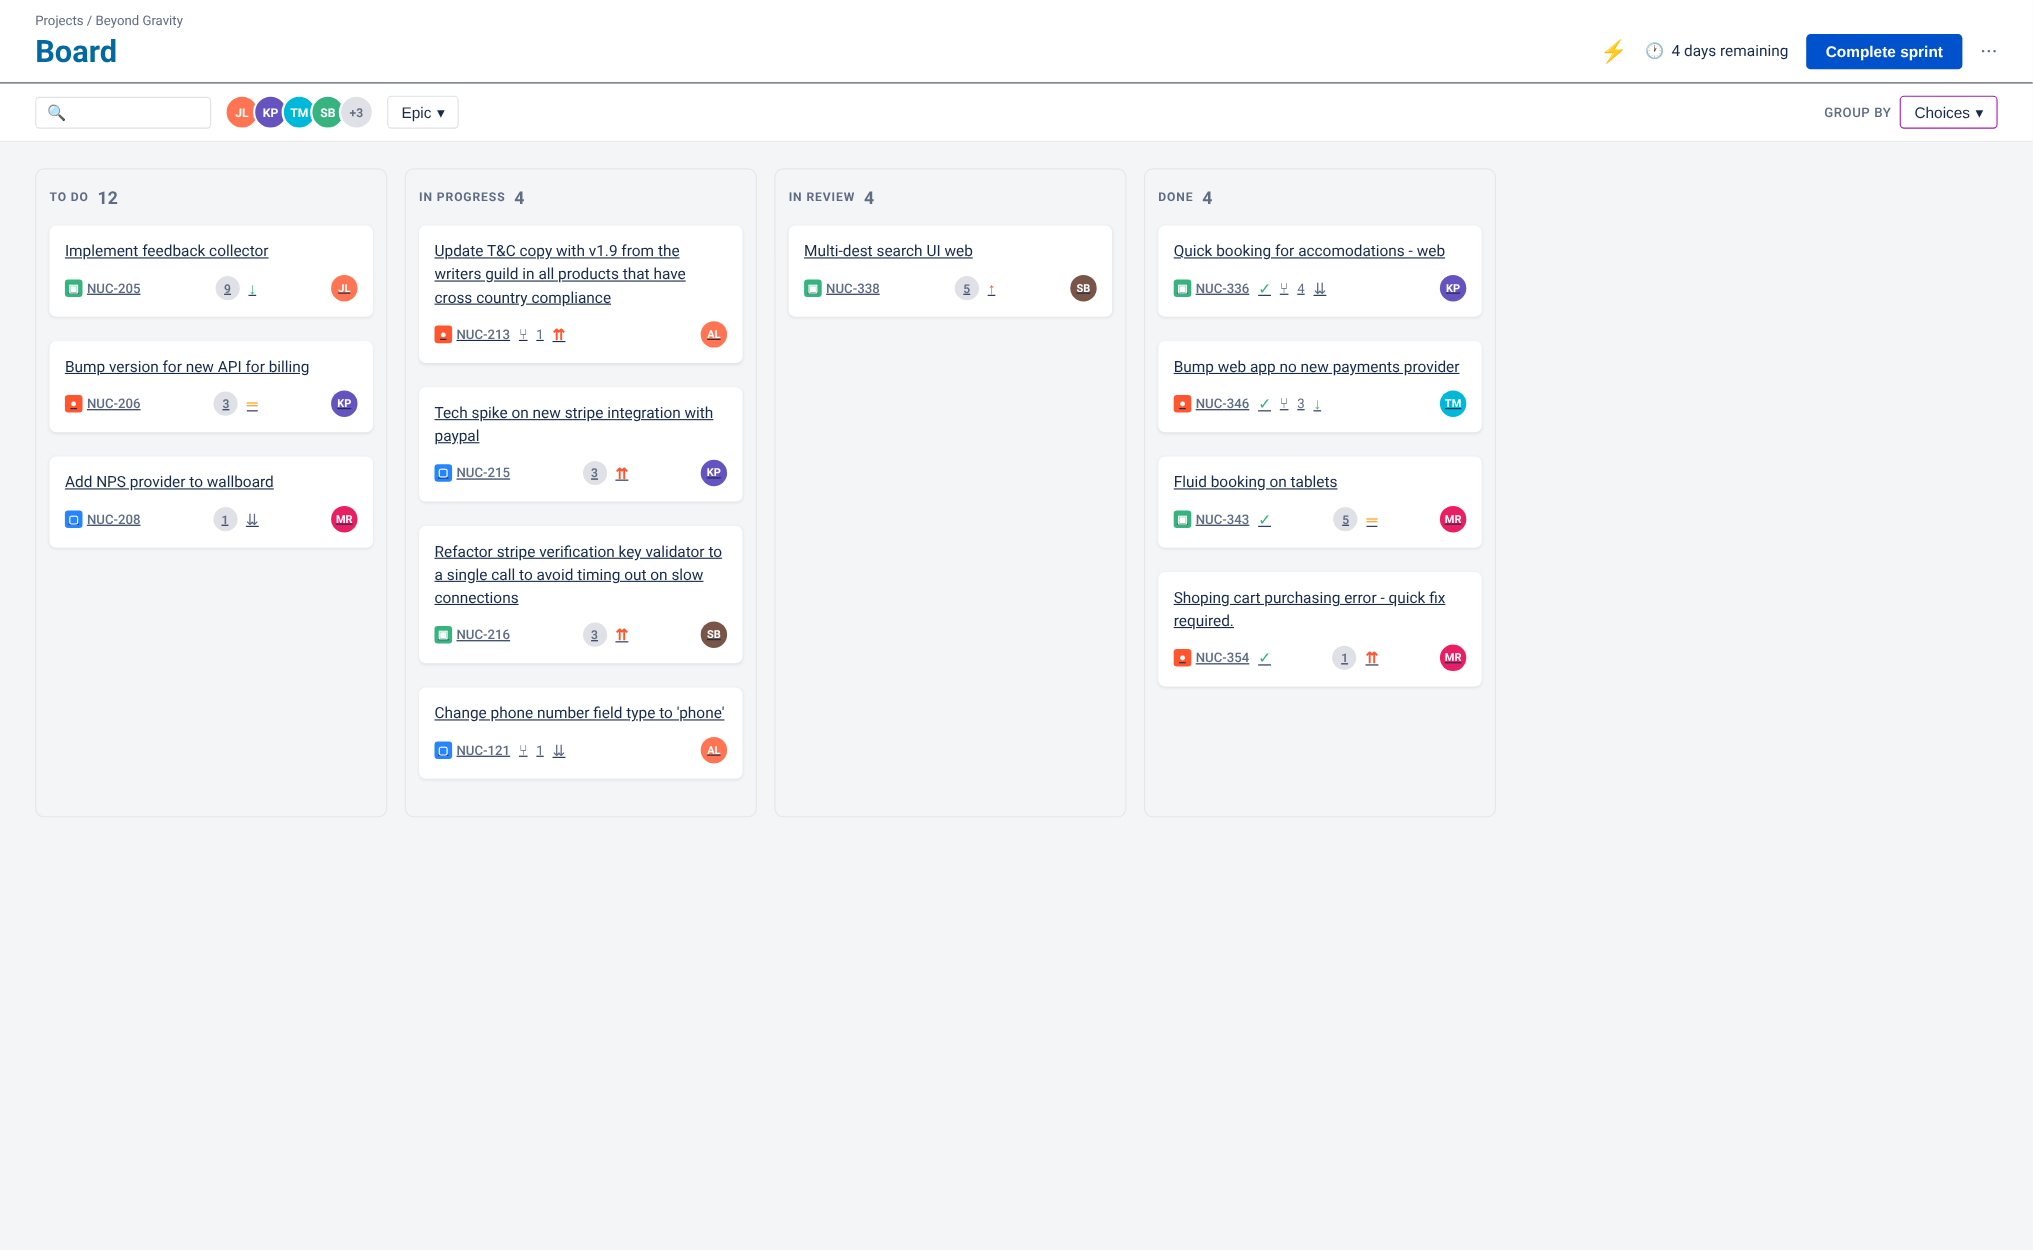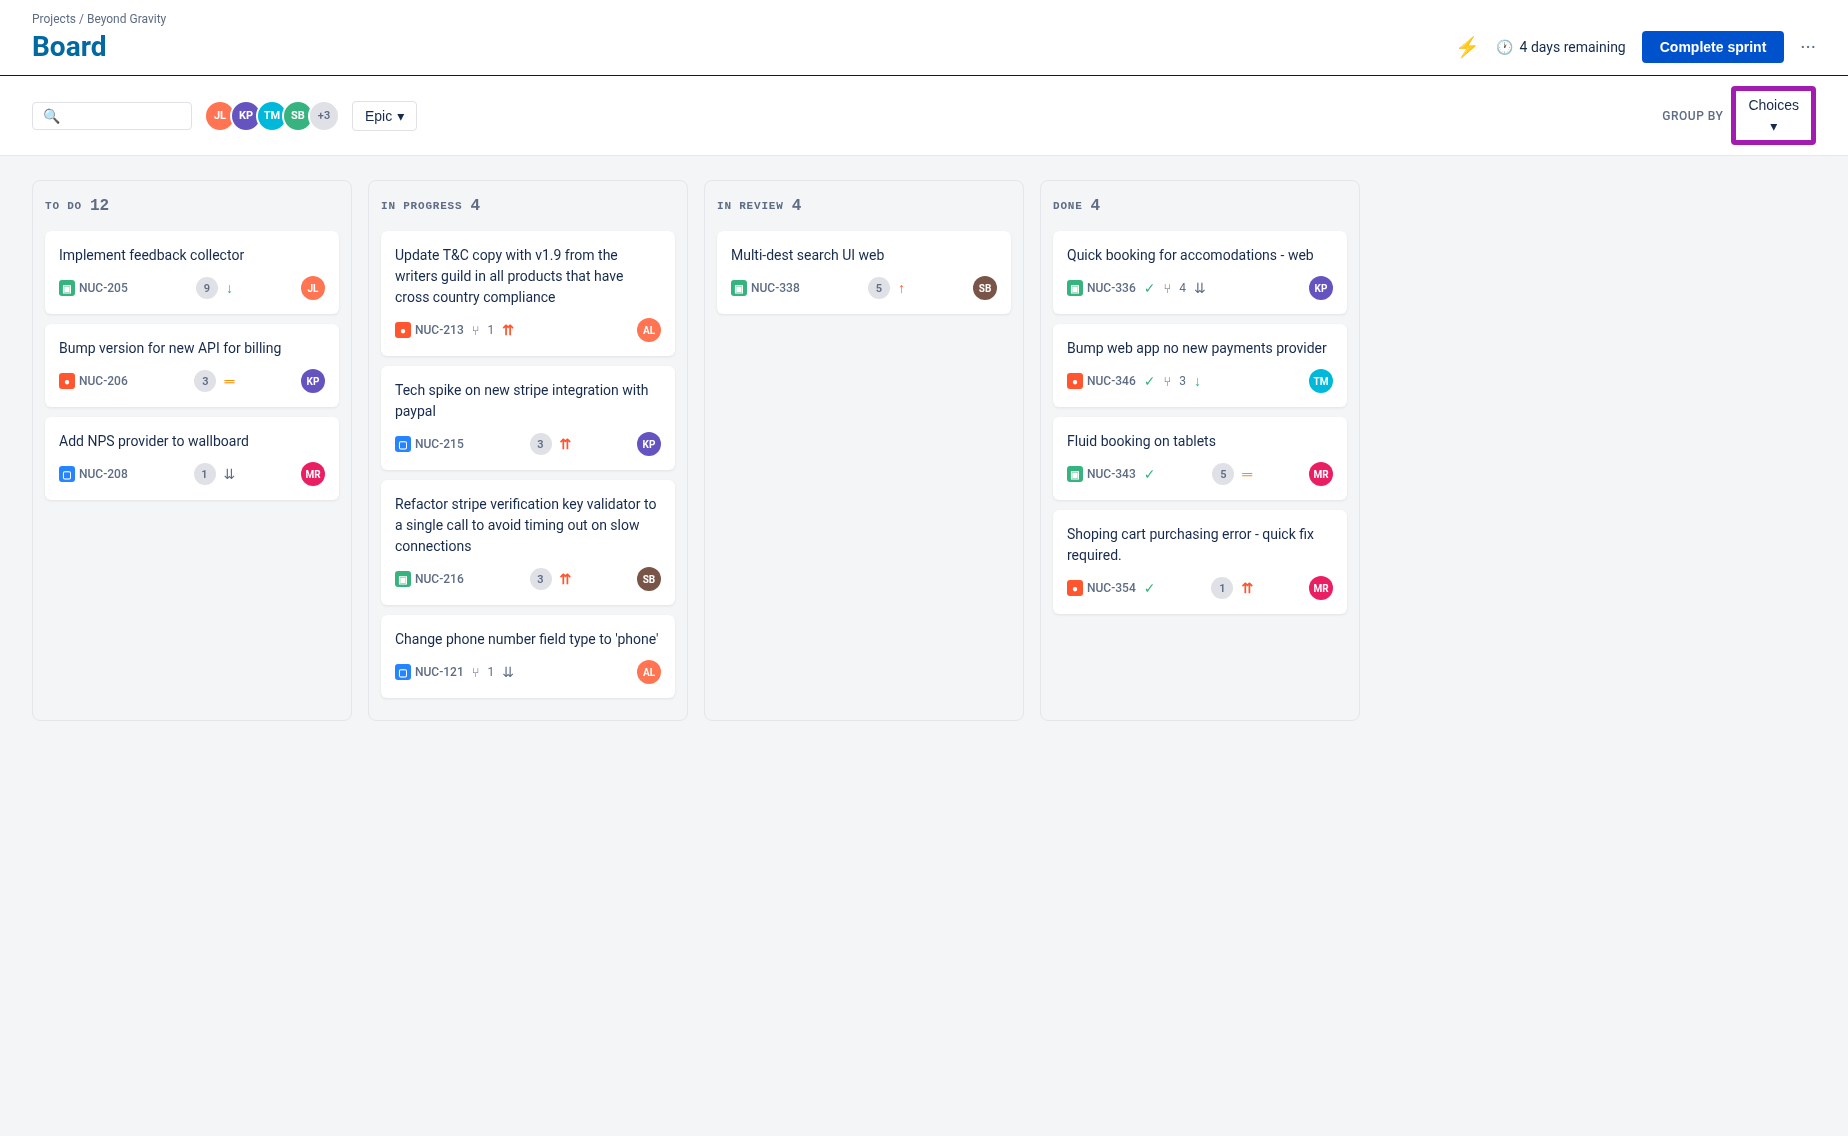--- a/index.html
+++ b/index.html
@@ -124,28 +124,27 @@
       display: flex;
       align-items: center;
       gap: 8px;
     }
     .group-by-label { font-size: 12px; color: #5e6c84; font-weight: 500; text-transform: uppercase; letter-spacing: 0.5px; }
     .choices-btn {
       display: flex;
       align-items: center;
       gap: 5px;
       padding: 6px 12px;
-      border: 5px solid #a21caf;
+      border: 1px solid #a21caf;
       border-radius: 4px;
       background: #fff;
       font-size: 14px;
       color: #172b4d;
       cursor: pointer;
       font-weight: 500;
-      flex-direction: column;
     }
     .board {
       display: flex;
       gap: 16px;
       padding: 24px 32px;
       overflow-x: auto;
     }
     .column {
       background: #f4f5f7;
       border-radius: 8px;
@@ -153,41 +152,41 @@
       min-width: 320px;
       padding: 12px;
       border: 1px solid #e4e6ea;
     }
     .column-header {
       display: flex;
       align-items: center;
       gap: 8px;
       margin-bottom: 12px;
       padding: 4px 0;
-      font-family: Liberation Mono, monospace;
     }
     .column-title {
       font-size: 11px;
       font-weight: 700;
       text-transform: uppercase;
       letter-spacing: 0.8px;
       color: #5e6c84;
     }
     .column-count {
       font-size: 16px;
       color: #5e6c84;
       font-weight: 700;
     }
     .card {
       background: #fff;
       border-radius: 6px;
       padding: 14px;
-      margin-bottom: 10px;
+      margin-bottom: 22px;
       box-shadow: 0 1px 3px rgba(0,0,0,0.08);
       cursor: pointer;
+      text-decoration: underline;
     }
     .card-title {
       font-size: 14px;
       color: #172b4d;
       font-weight: 400;
       line-height: 1.5;
       margin-bottom: 10px;
     }
     .card-meta {
       display: flex;

